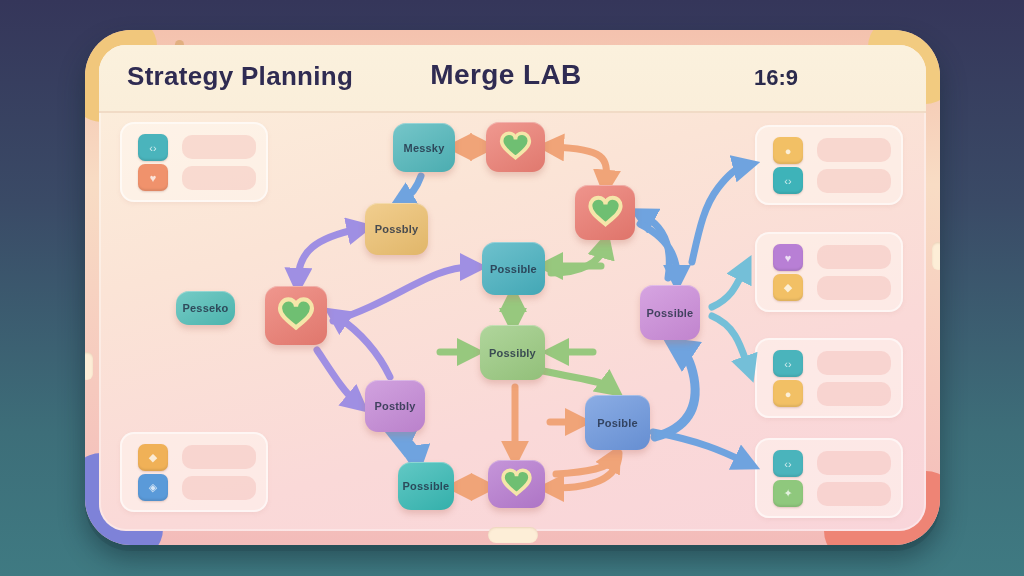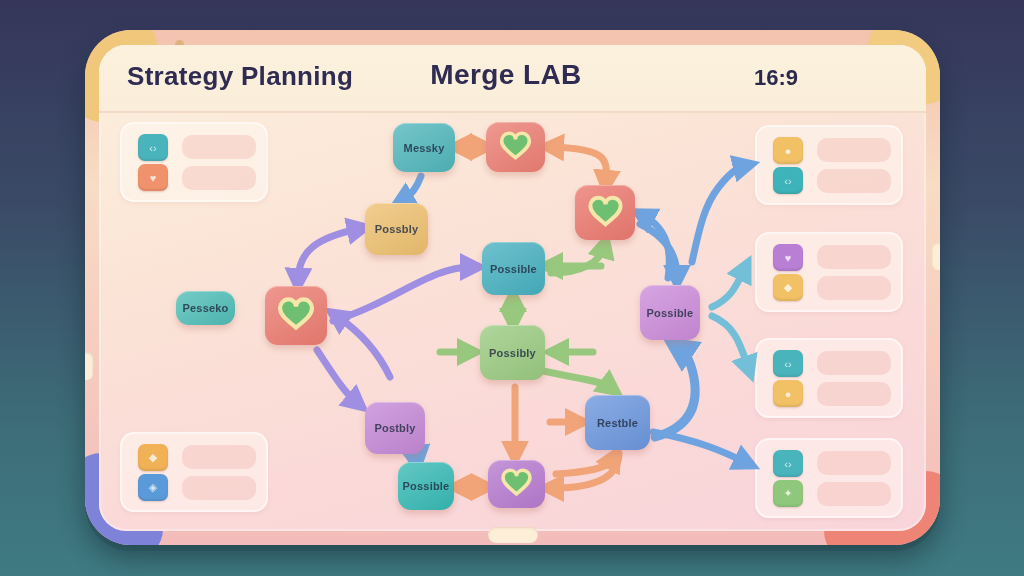--- a/index.html
+++ b/index.html
@@ -214,28 +214,28 @@
       </div>
       <div class="fnode" style="left: 482px; top: 242px; width: 63px; height: 53px; background-color: rgb(70, 176, 191);">
         <span>Possible</span>
       </div>
       <div class="fnode" style="left: 480px; top: 325px; width: 65px; height: 55px; background-color: rgb(154, 202, 128);">
         <span>Possibly</span>
       </div>
       <div class="fnode" style="left: 176px; top: 291px; width: 59px; height: 34px; background-color: rgb(79, 189, 182);">
         <span>Pesseko</span>
       </div>
-      <div class="fnode" style="left: 365px; top: 380px; width: 60px; height: 52px; background-color: rgb(196, 136, 214); margin-top: 22px;">
+      <div class="fnode" style="left: 365px; top: 380px; width: 60px; height: 52px; background-color: rgb(196, 136, 214);">
         <span>Postbly</span>
       </div>
       <div class="fnode" style="left: 398px; top: 462px; width: 56px; height: 48px; background-color: rgb(54, 185, 180);">
         <span>Possible</span>
       </div>
       <div class="fnode" style="left: 585px; top: 395px; width: 65px; height: 55px; background-color: rgb(107, 150, 221);">
-        <span>Restble</span>
+        <span>Posible</span>
       </div>
       <div class="fnode" style="left: 640px; top: 285px; width: 60px; height: 55px; background-color: rgb(203, 139, 217);">
         <span>Possible</span>
       </div>
       <div class="hnode" style="left: 486px; top: 122px; width: 59px; height: 50px; background-color: rgb(236, 127, 116);">
         <span><svg width="37" height="33" viewBox="0 0 100 100">
             <path d="M50,32 C50,20 40,13 30,13 C17,13 8,24 8,36 C8,55 30,70 50,87 C70,70 92,55 92,36 C92,24 83,13 70,13 C60,13 50,20 50,32 Z" fill="#6fbf72" stroke="#f5e6a9" stroke-width="11"></path>
           </svg></span>
       </div>
       <div class="hnode" style="left: 265px; top: 286px; width: 62px; height: 59px; background-color: rgb(236, 125, 114);">

